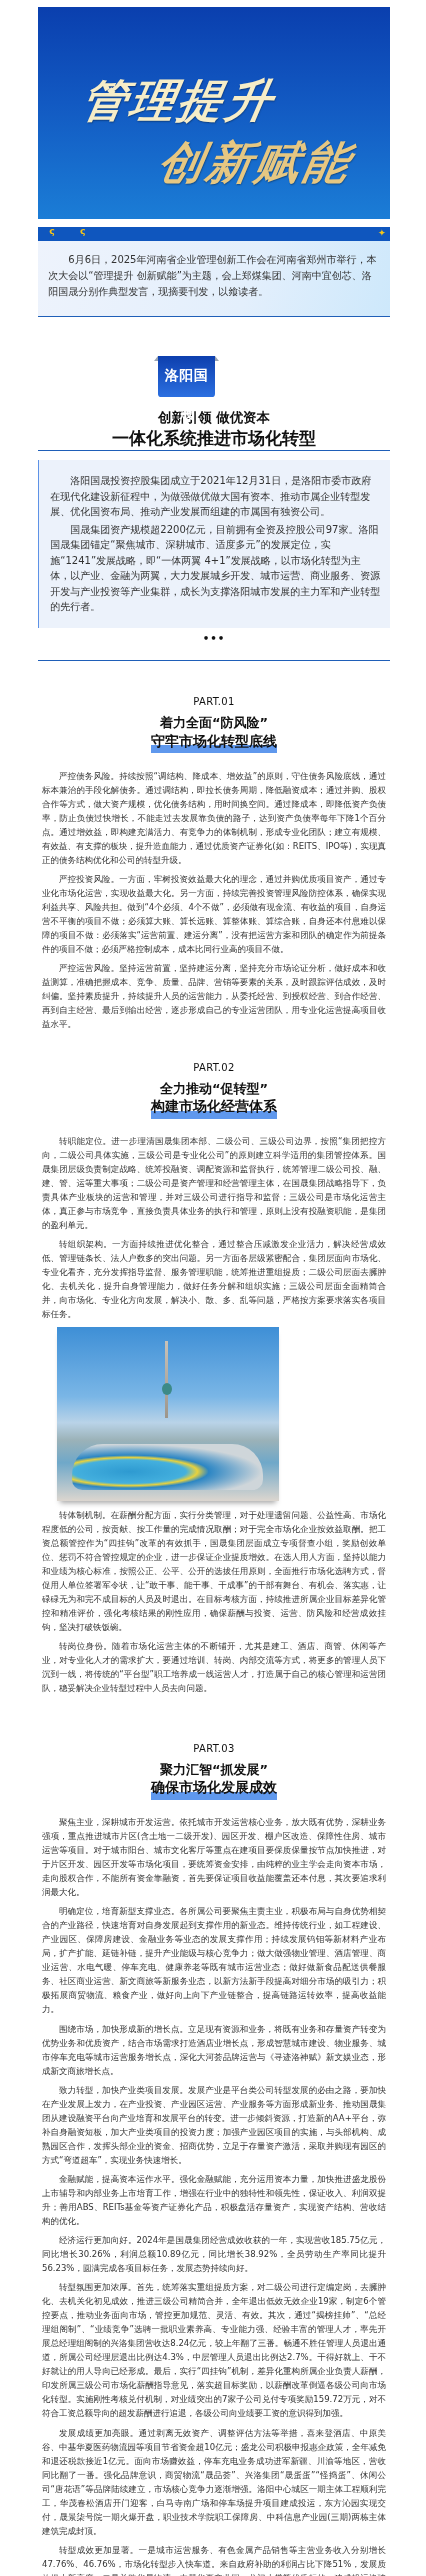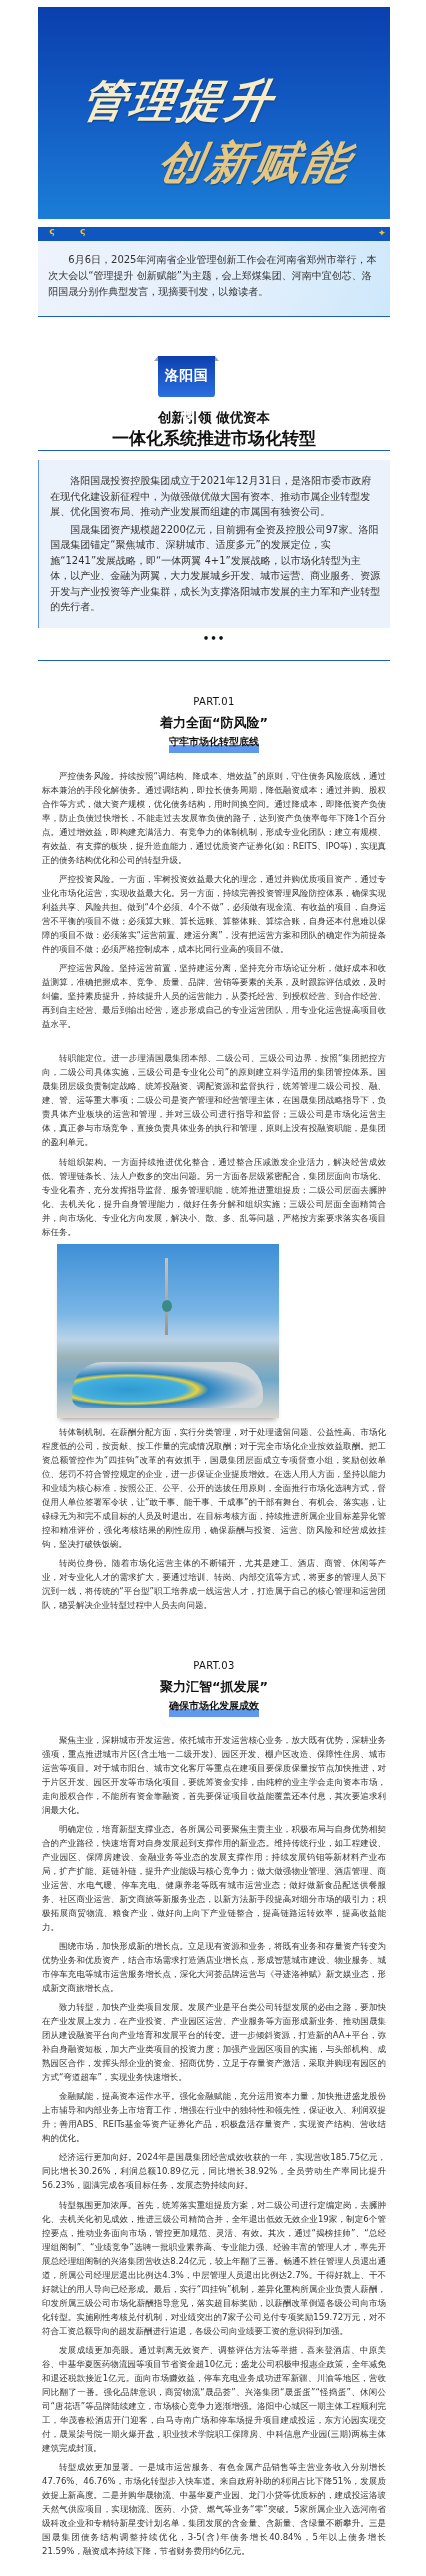--- a/index.html
+++ b/index.html
@@ -37,21 +37,21 @@
   .rule { height: 0; border-top: 1px solid #1f5fb8; }
 
   .profile { margin-top: 9.3px; background: #ecf2fb; border-left: 1px solid #5e92e6; padding: 13.4px 9.3px 13.4px 11.3px; }
   .profile p { margin: 0; font-size: 10px; line-height: 15.5px; text-indent: 2em; color: #333; }
   .profile p + p { margin-top: 2.1px; }
   .ellipsis { text-align: center; font-size: 10.3px; font-weight: bold; letter-spacing: 1px; line-height: 10.3px; margin-top: 5.2px; color: #111; }
 
   .part { text-align: center; }
   .part .num { font-size: 10px; color: #111; line-height: 15.5px; letter-spacing: 0.3px; }
   .part .t1 { font-size: 13px; font-weight: bold; color: #111; line-height: 13.4px; margin-top: 6.2px; }
-  .part .t2 { display: inline-block; position: relative; font-size: 10px; font-weight: bold; color: #111; line-height: 13.4px; margin-top: 5.2px; padding: 0 0; }
+  .part .t2 { display: inline-block; position: relative; font-size: 14px; font-weight: bold; color: #111; line-height: 13.4px; margin-top: 5.2px; padding: 0 0; }
   .part .t2 .hl { position: absolute; left: 0; right: 0; bottom: -5.2px; height: 8.2px; background: #5f98ed; z-index: 0; }
   .part .t2 .tx { position: relative; z-index: 1; }
 
   .body p { margin: 4px; font-size: 8.5px; line-height: 14px; text-indent: 2em; color: #333; text-align: justify; }
   .body p + p { margin-top: 5.2px; }
 
   .photo { position: relative; overflow: hidden; }
   .photo-1 { margin-left: 18.5px; width: 222px; height: 174px; margin-top: 5.2px; margin-bottom: 7.2px;
     background: linear-gradient(180deg, #3e8fd6 0%, #7ab6e6 40%, #b9d3e8 55%, #9bb2b8 65%, #6fa8c9 78%, #dcd6cf 100%);
     box-shadow: 0 5.2px 5.2px -3.1px rgba(0,0,0,0.35); }
@@ -100,20 +100,25 @@
       <div class="num">PART.01</div>
       <div class="t1">着力全面“防风险”</div>
       <div class="t2"><span class="hl"></span><span class="tx">守牢市场化转型底线</span></div>
     </div>
     <div class="body" style="margin-top:20.6px">
       <p>严控债务风险。持续按照“调结构、降成本、增效益”的原则，守住债务风险底线，通过标本兼治的手段化解债务。通过调结构，即拉长债务周期，降低融资成本；通过并购、股权合作等方式，做大资产规模，优化债务结构，用时间换空间。通过降成本，即降低资产负债率，防止负债过快增长，不能走过去发展靠负债的路子，达到资产负债率每年下降1个百分点。通过增效益，即构建充满活力、有竞争力的体制机制，形成专业化团队；建立有规模、有效益、有支撑的板块，提升造血能力，通过优质资产证券化(如：REITS、IPO等)，实现真正的债务结构优化和公司的转型升级。</p>
       <p>严控投资风险。一方面，牢树投资效益最大化的理念，通过并购优质项目资产，通过专业化市场化运营，实现收益最大化。另一方面，持续完善投资管理风险防控体系，确保实现利益共享、风险共担。做到“4个必须、4个不做”，必须做有现金流、有收益的项目，自身运营不平衡的项目不做；必须算大账、算长远账、算整体账、算综合账，自身还本付息难以保障的项目不做：必须落实“运营前置、建运分离”，没有把运营方案和团队的确定作为前提条件的项目不做；必须严格控制成本，成本比同行业高的项目不做。</p>
       <p>严控运营风险。坚持运营前置，坚持建运分离，坚持充分市场论证分析，做好成本和收益测算，准确把握成本、竞争、质量、品牌、营销等要素的关系，及时跟踪评估成效，及时纠偏。坚持素质提升，持续提升人员的运营能力，从委托经营、到授权经营、到合作经营、再到自主经营、最后到输出经营，逐步形成自己的专业运营团队，用专业化运营提高项目收益水平。</p>
     </div>
 
+    <div class="part" style="margin-top:29px">
+      <div class="num">PART.02</div>
+      <div class="t1">全力推动“促转型”</div>
+      <div class="t2"><span class="hl"></span><span class="tx">构建市场化经营体系</span></div>
+    </div>
     <div class="body" style="margin-top:20.6px">
       <p>转职能定位。进一步理清国晟集团本部、二级公司、三级公司边界，按照“集团把控方向，二级公司具体实施，三级公司是专业化公司”的原则建立科学适用的集团管控体系。国晟集团层级负责制定战略、统筹投融资、调配资源和监督执行，统筹管理二级公司投、融、建、管、运等重大事项；二级公司是资产管理和经营管理主体，在国晟集团战略指导下，负责具体产业板块的运营和管理，并对三级公司进行指导和监督；三级公司是市场化运营主体，真正参与市场竞争，直接负责具体业务的执行和管理，原则上没有投融资职能，是集团的盈利单元。</p>
       <p>转组织架构。一方面持续推进优化整合，通过整合压减激发企业活力，解决经营成效低、管理链条长、法人户数多的突出问题。另一方面各层级紧密配合，集团层面向市场化、专业化看齐，充分发挥指导监督、服务管理职能，统筹推进重组提质；二级公司层面去臃肿化、去机关化，提升自身管理能力，做好任务分解和组织实施；三级公司层面全面精简合并，向市场化、专业化方向发展，解决小、散、多、乱等问题，严格按方案要求落实各项目标任务。</p>
     </div>
     <div class="photo photo-1" title="城市阳台塔与滨水广场航拍">
       <div class="tower"></div>
       <div class="tower-ball"></div>
       <div class="plaza"></div>
     </div>
     <div class="body">

